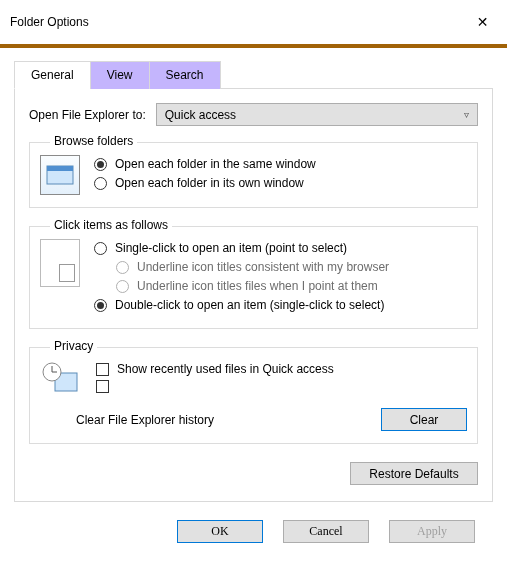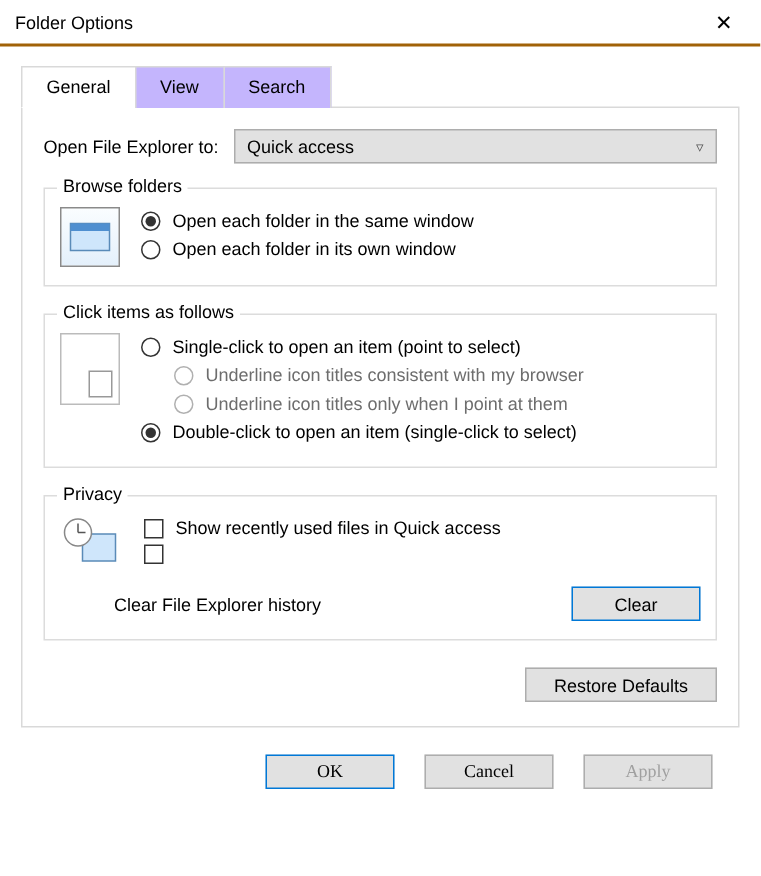--- a/index.html
+++ b/index.html
@@ -6,25 +6,25 @@
     body {
       font-family: "Segoe UI", Tahoma, sans-serif;
       font-size: 12px;
       background: #fff;
       width: 507px;
       height: 584px;
       overflow: hidden;
       color: #000;
     }
     .titlebar {
-      height: 31px;
+      height: 48px;
       display: flex;
       align-items: center;
       padding: 0 2px 0 10px;
-      border-bottom: 2px solid #a16207;
+      border-bottom: 4px solid #a16207;
     }
     .titlebar-title { flex: 1; font-size: 12px; }
     .close-btn {
       width: 45px; height: 29px;
       display: flex; align-items: center; justify-content: center;
       font-size: 14px; cursor: pointer;
     }
     .content { padding: 12px 14px 10px 14px; }
     .tabs {
       display: flex;
@@ -63,21 +63,21 @@
     }
     .fieldset {
       border: 1px solid #dcdcdc;
       padding: 10px 10px 12px 10px;
       position: relative;
       margin-bottom: 18px;
     }
     .fieldset-legend {
       position: absolute;
       top: -9px;
-      left: 8px;
+      left: 20px;
       background: #fff;
       padding: 0 4px;
       font-size: 12px;
     }
     .fs-row { display: flex; align-items: flex-start; gap: 14px; }
     .icon-box {
       width: 40px; height: 40px;
       border: 1px solid #8a8a8a;
       background: linear-gradient(#fafdff,#e4f0fb);
       flex-shrink: 0;
@@ -202,21 +202,21 @@
           <div class="radio-row">
             <span class="radio"></span>
             <span>Single-click to open an item (point to select)</span>
           </div>
           <div class="radio-row sub">
             <span class="radio disabled"></span>
             <span>Underline icon titles consistent with my browser</span>
           </div>
           <div class="radio-row sub">
             <span class="radio disabled"></span>
-            <span>Underline icon titles only when I point at them</span>
+            <span>Underline icon titles files when I point at them</span>
           </div>
           <div class="radio-row">
             <span class="radio checked"></span>
             <span>Double-click to open an item (single-click to select)</span>
           </div>
         </div>
       </div>
     </div>
 
     <div class="fieldset">

